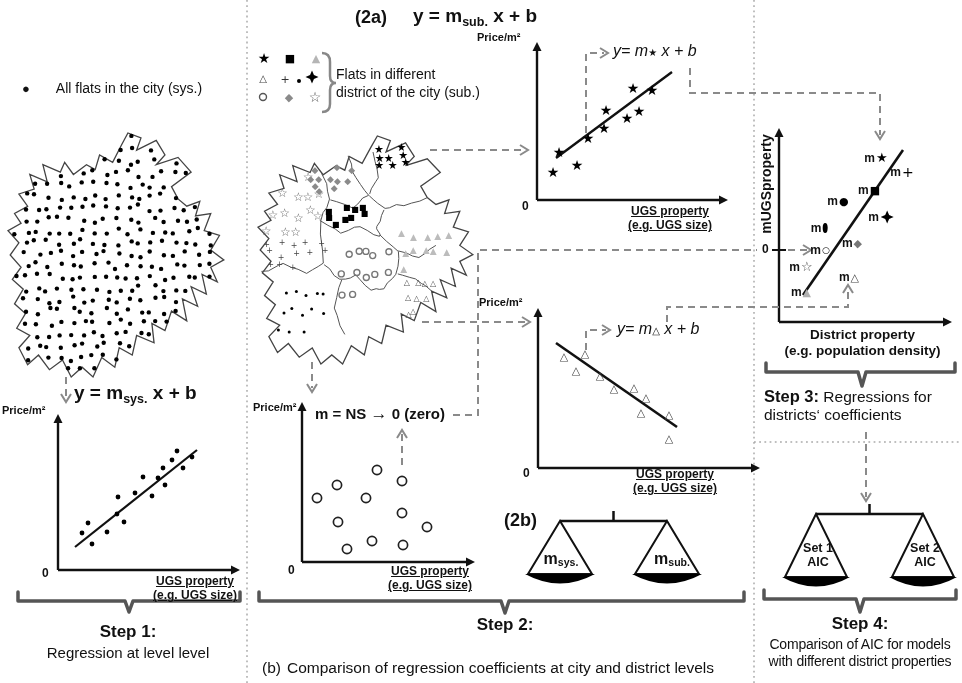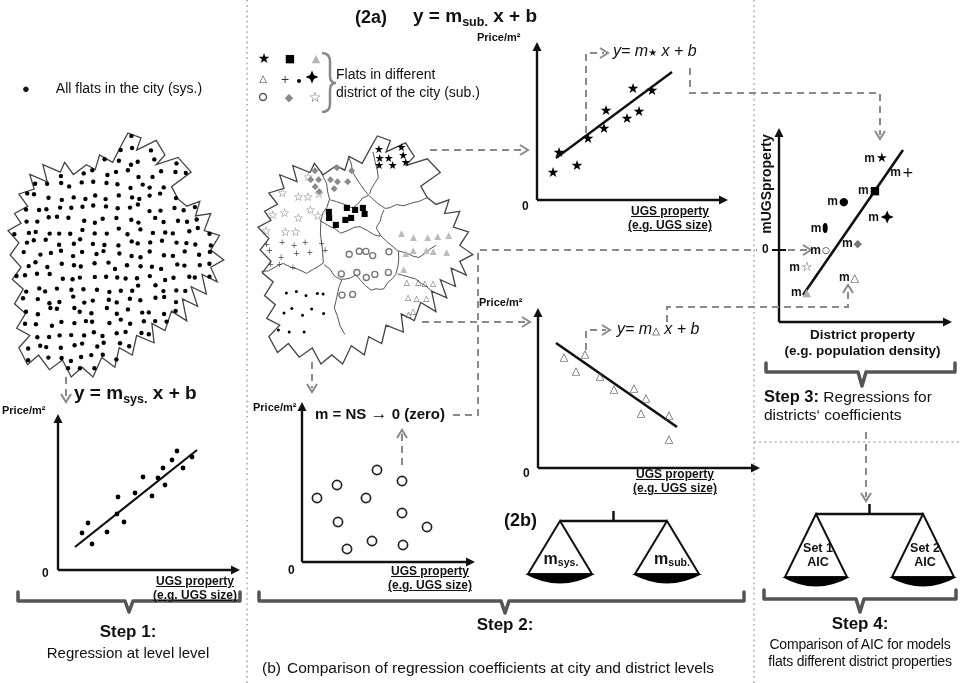--- a/index.html
+++ b/index.html
@@ -637,21 +637,21 @@
   <div class="panlab" style="left:818px;top:556px;font-size:12.5px;line-height:1.1;">
     <div>Set 1</div>
     <div>AIC</div>
   </div>
   <div class="panlab" style="left:925px;top:556px;font-size:12.5px;line-height:1.1;">
     <div>Set 2</div>
     <div>AIC</div>
   </div>
   <div class="lbl b ctr" style="left:800px;top:614px;width:120px;font-size:17px;">Step 4:</div>
   <div class="lbl ctr" style="left:758px;top:636px;width:204px;font-size:14px;letter-spacing:-0.2px;">Comparison of AIC for models</div>
-  <div class="lbl ctr" style="left:758px;top:653px;width:204px;font-size:14px;letter-spacing:-0.2px;">flats different district properties</div>
+  <div class="lbl ctr" style="left:758px;top:653px;width:204px;font-size:14px;letter-spacing:-0.2px;">with different district properties</div>
 <div class="mpoint" style="left: 876px; top: 157px;">
       <span class="m">m</span>
       <span style="font-size: 13px; color: rgb(0, 0, 0); font-family: &quot;DejaVu Sans&quot;, sans-serif;">★</span>
     </div>
     <div class="mpoint" style="left: 902px; top: 172px;">
       <span class="m">m</span>
       <span style="font-size: 14px; color: rgb(0, 0, 0); font-family: &quot;DejaVu Sans&quot;, sans-serif;">+</span>
     </div>
     <div class="mpoint" style="left: 869px; top: 190px;">
       <span class="m">m</span>

